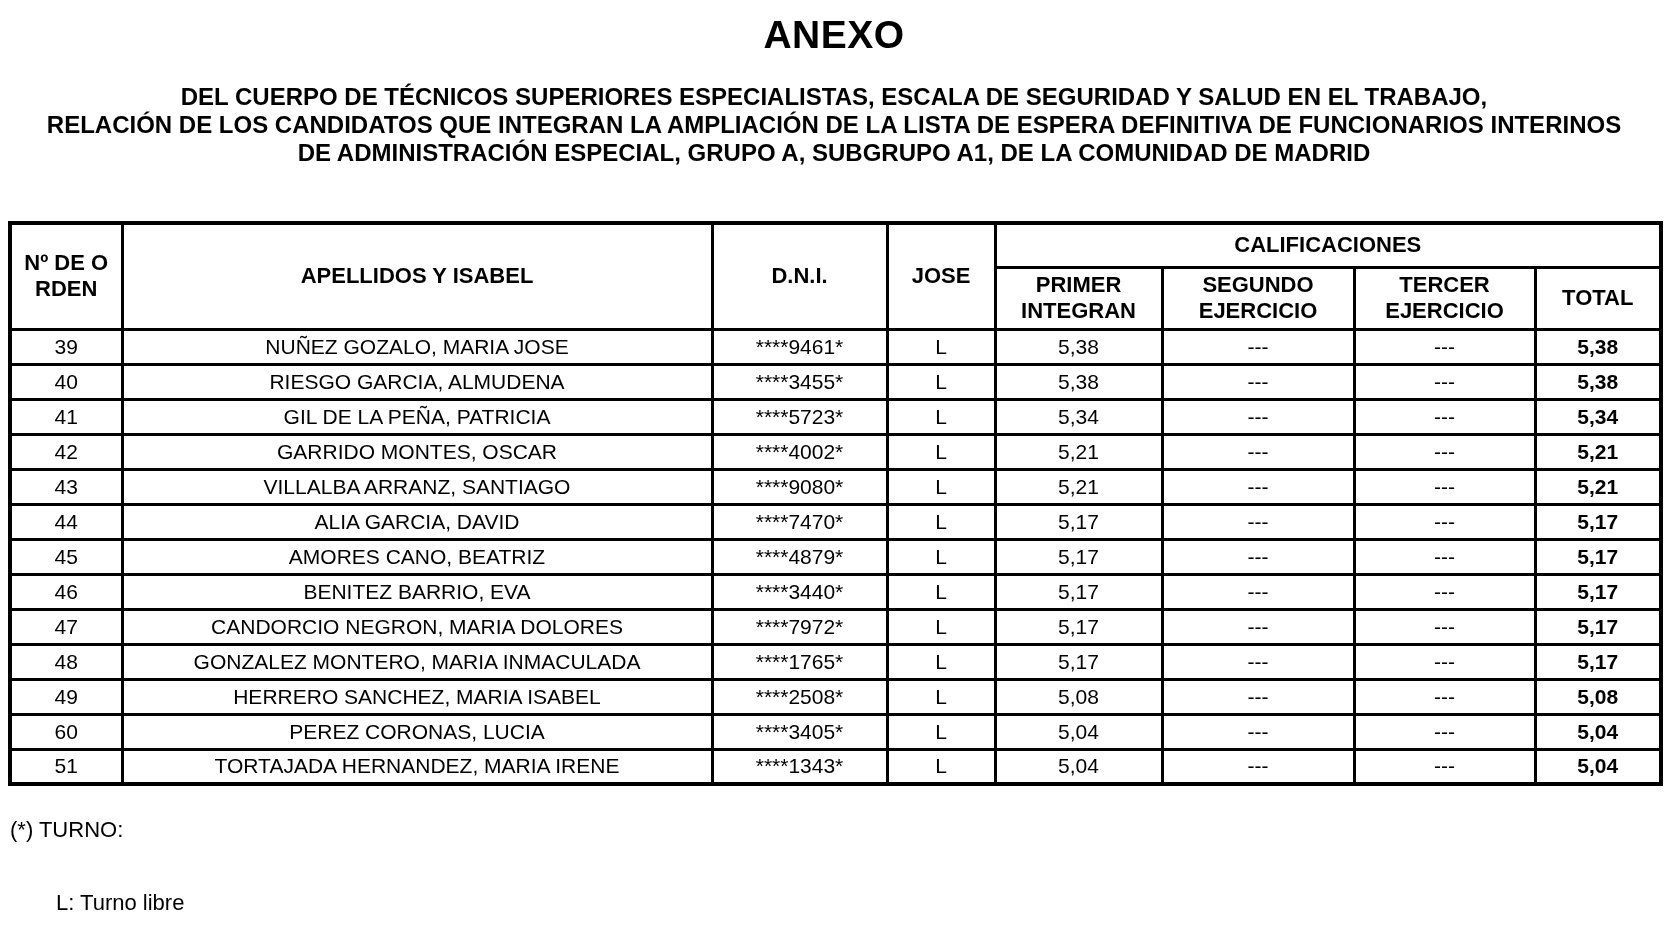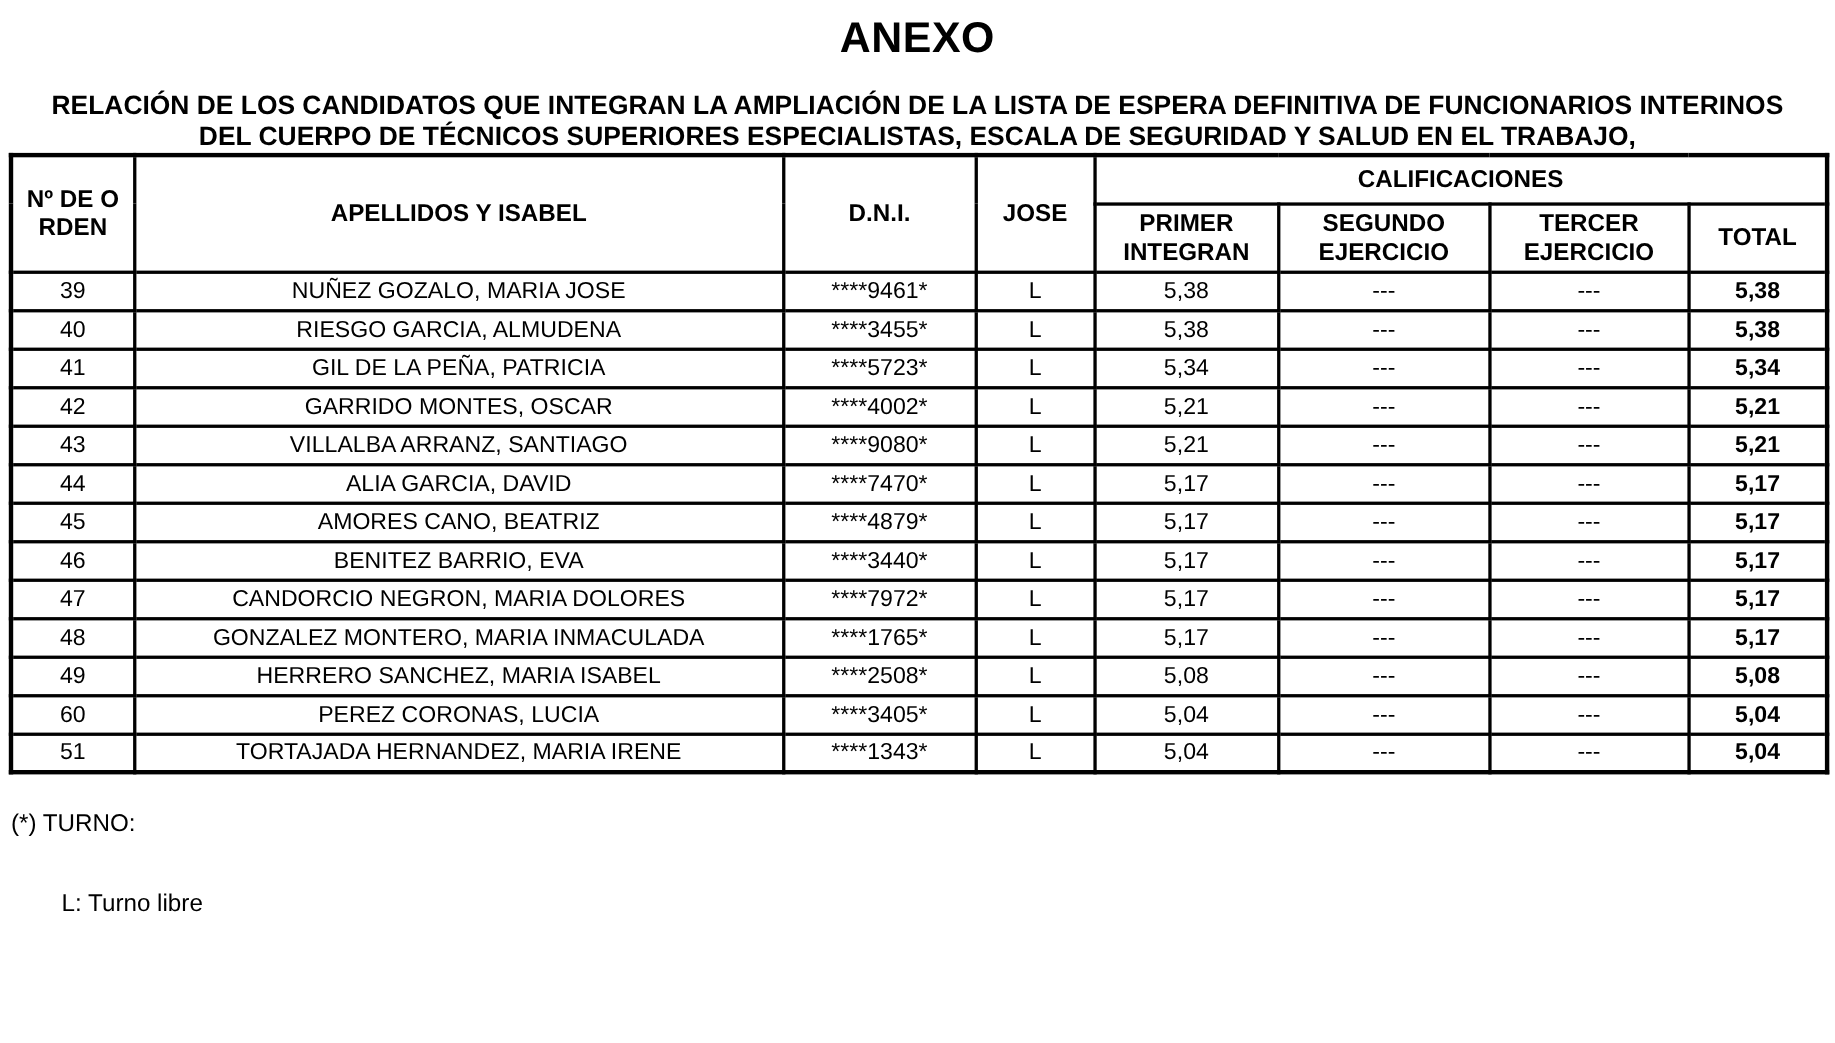--- a/index.html
+++ b/index.html
@@ -31,20 +31,21 @@
     text-align: center;
     font-weight: bold;
     font-size: 24px;
     line-height: 28px;
     margin-top: 27px;
   }
   table.results {
     border-collapse: collapse;
     table-layout: fixed;
     width: 1651px;
+    margin-top: 54px;
     border: 4px solid #000000;
   }
   table.results th, table.results td {
     border: 3px solid #000000;
     overflow: hidden;
   }
   table.results th {
     font-size: 22px;
     font-weight: bold;
     text-align: center;
@@ -85,22 +86,23 @@
   }
 </style>
 </head>
 <body>
 
 <div class="doc">
 
   <div class="doc-title">ANEXO</div>
 
   <div class="doc-heading">
+    <div>DEL CUERPO DE TÉCNICOS SUPERIORES ESPECIALISTAS, ESCALA DE SEGURIDAD Y SALUD EN EL TRABAJO,</div>
     <div>RELACIÓN DE LOS CANDIDATOS QUE INTEGRAN LA AMPLIACIÓN DE LA LISTA DE ESPERA DEFINITIVA DE FUNCIONARIOS INTERINOS</div>
-    <div>DEL CUERPO DE TÉCNICOS SUPERIORES ESPECIALISTAS, ESCALA DE SEGURIDAD Y SALUD EN EL TRABAJO,</div>
+    <div>DE ADMINISTRACIÓN ESPECIAL, GRUPO A, SUBGRUPO A1, DE LA COMUNIDAD DE MADRID</div>
   </div>
 
   <table class="results">
     <colgroup>
       <col style="width:112px">
       <col style="width:590px">
       <col style="width:175px">
       <col style="width:108px">
       <col style="width:167px">
       <col style="width:192px">

